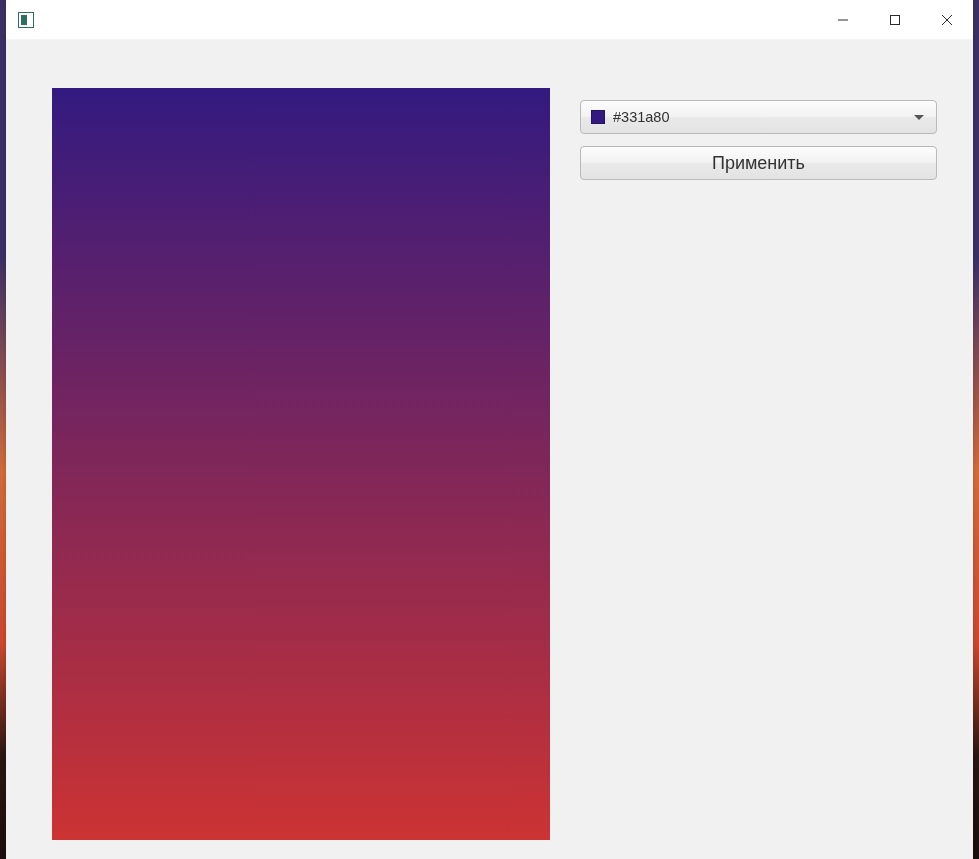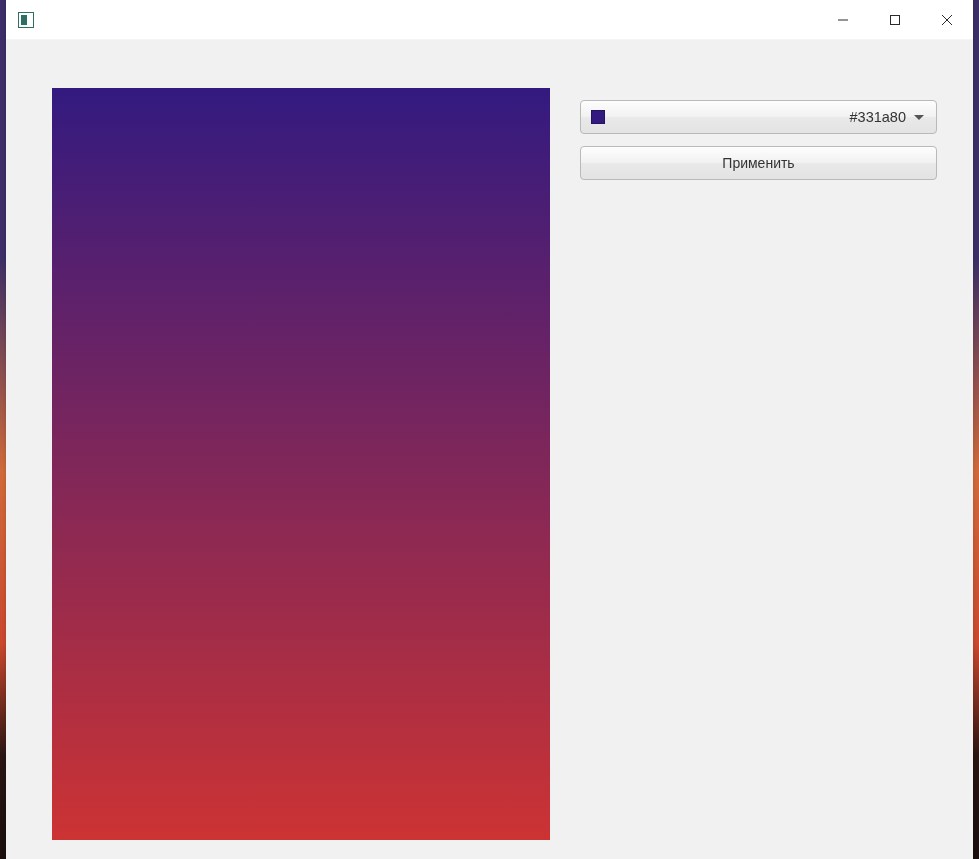--- a/index.html
+++ b/index.html
@@ -70,30 +70,30 @@
     display: flex; align-items: center;
     font-size: 14.5px; color: #333;
     cursor: pointer; user-select: none;
     box-shadow: inset 0 1px 0 rgba(255,255,255,0.6);
   }
   .combo { padding: 0 10px 0 10px; gap: 8px; }
   .combo .swatch {
     width: 14px; height: 14px; flex-shrink: 0;
     border: 1px solid rgba(0,0,0,0.25);
   }
-  .combo .combo-text { flex: 1; text-align: right; }
+  .combo .combo-text { flex: 1; text-align: left; }
   .combo .caret {
     width: 0; height: 0;
     border-left: 5px solid transparent;
     border-right: 5px solid transparent;
     border-top: 5px solid #555;
     margin-right: 2px;
   }
 
-  .apply-btn { justify-content: center; font-size: 14px; }
+  .apply-btn { justify-content: center; font-size: 18px; }
 </style>
 </head>
 <body>
 
 <div class="desktop-wallpaper"></div>
 
 <div class="app-window">
 
   <div class="titlebar">
     <span class="app-icon"></span>

